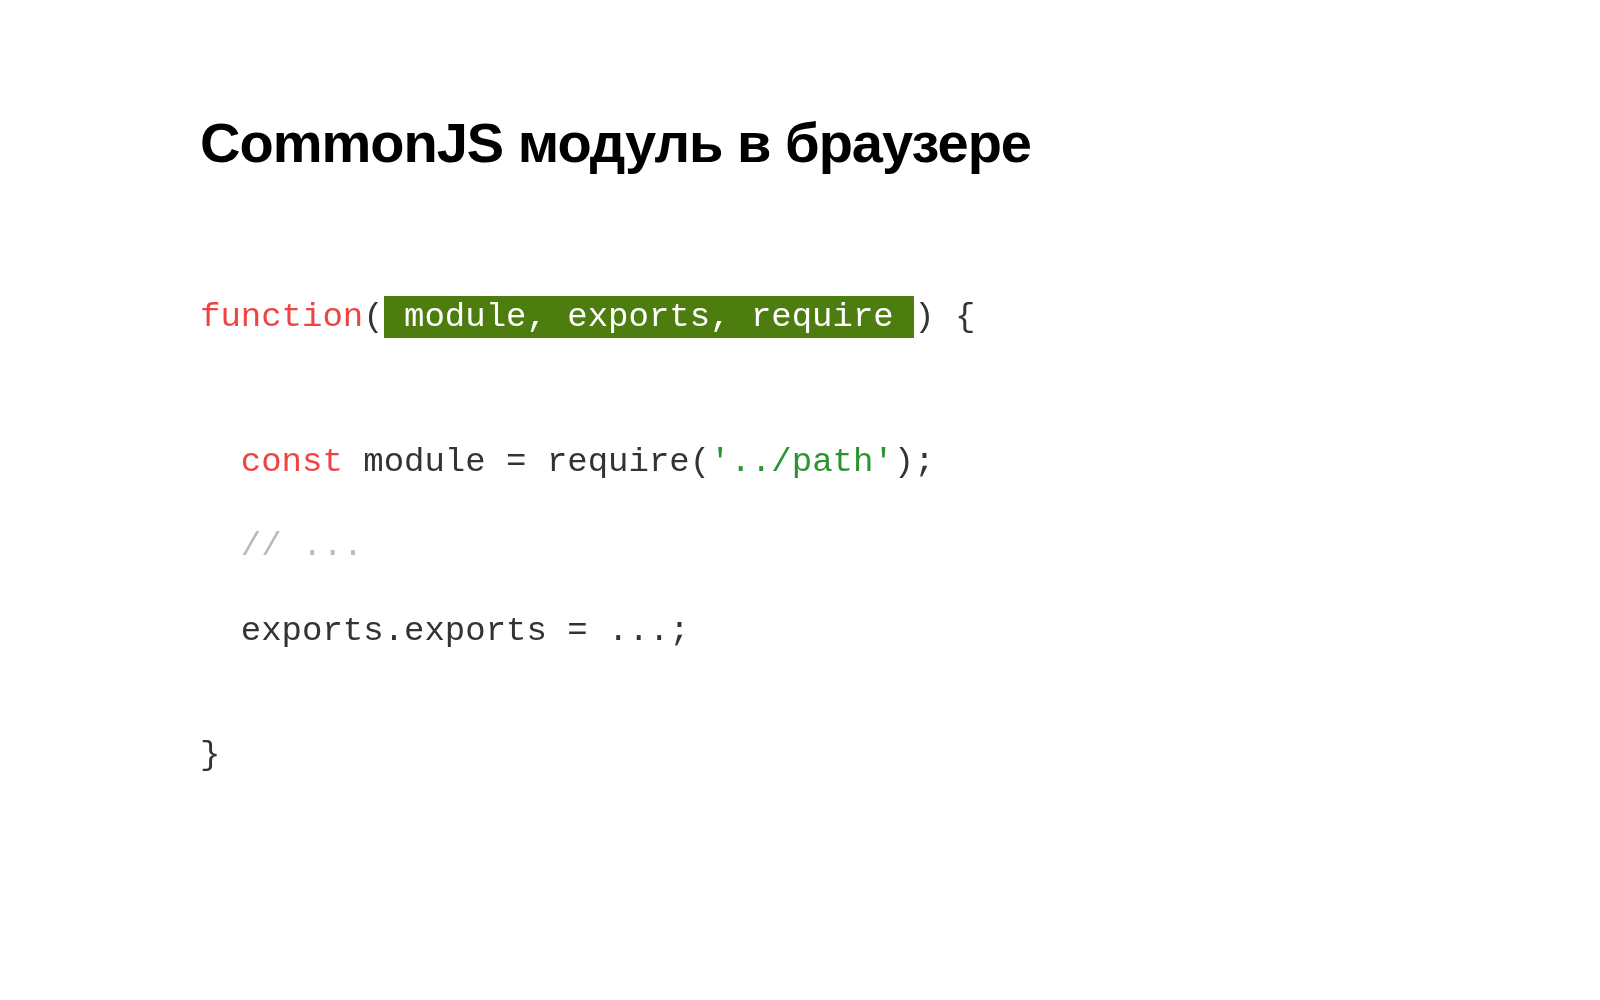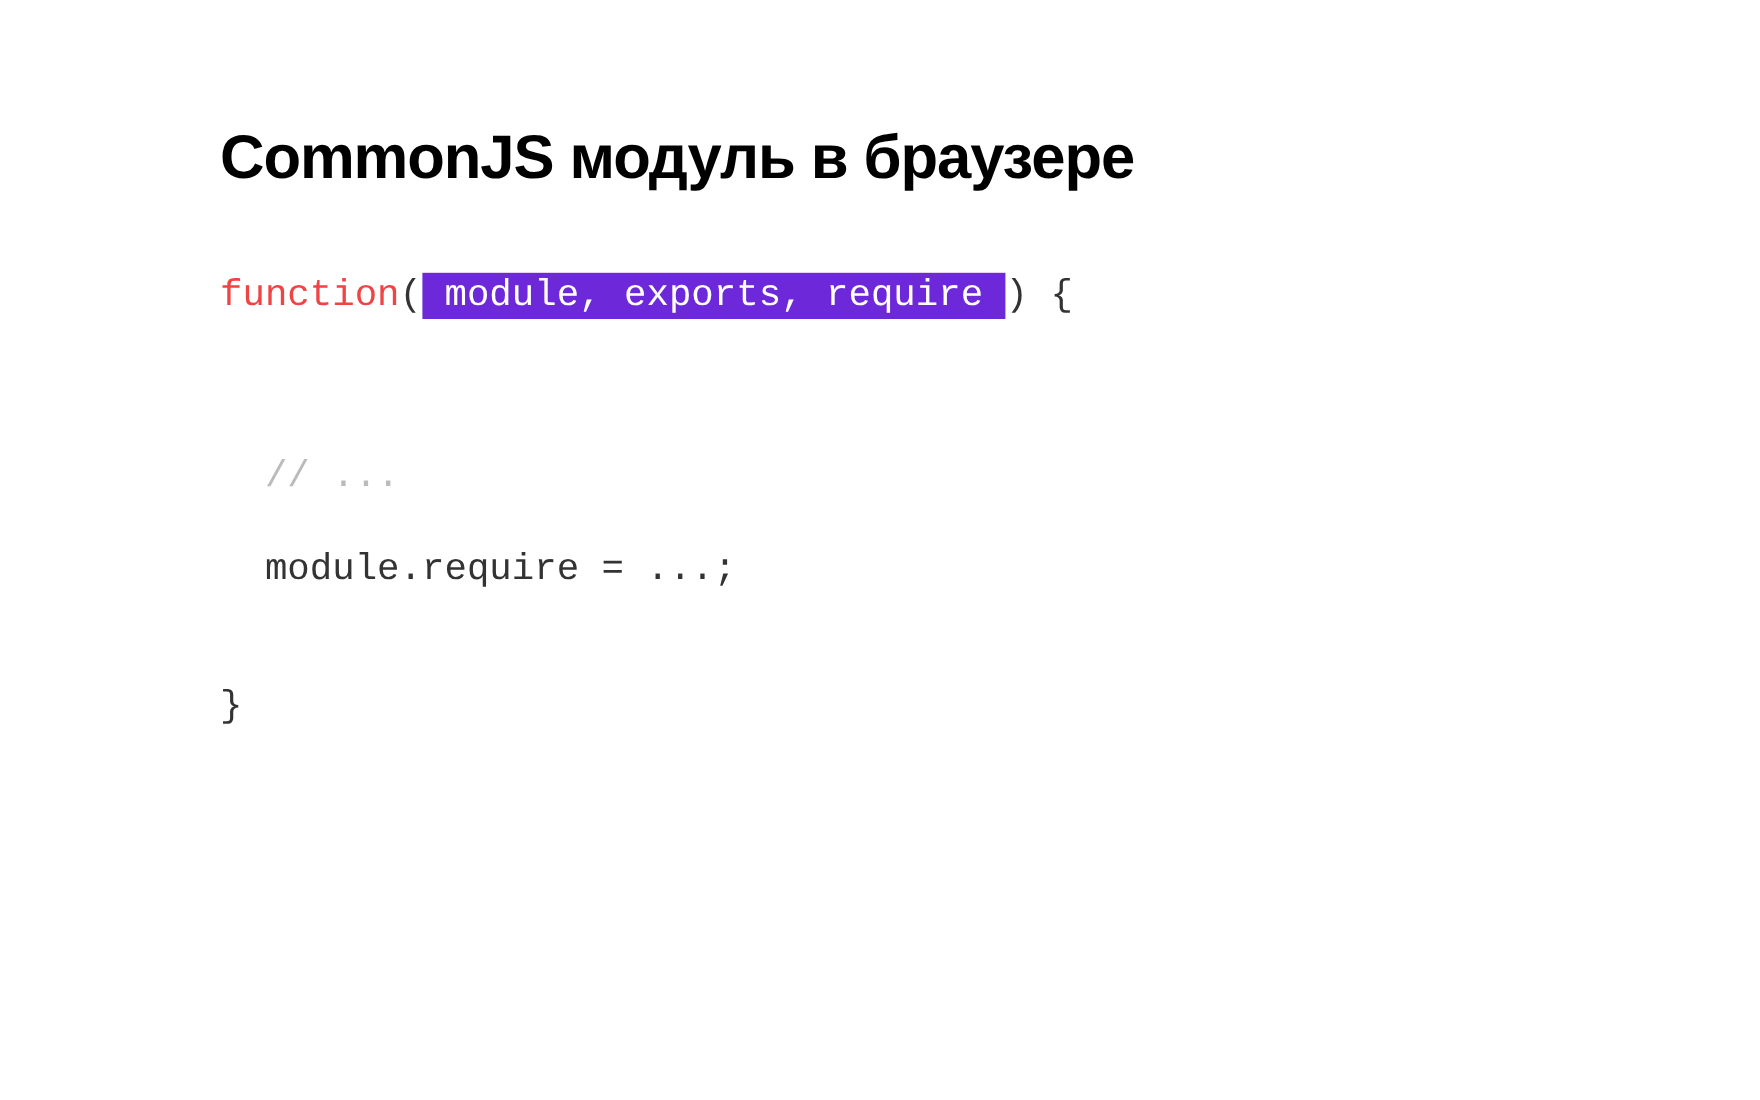--- a/index.html
+++ b/index.html
@@ -11,37 +11,37 @@
       width: 1600px;
       height: 1000px;
       background: #ffffff;
       font-family: -apple-system, BlinkMacSystemFont, "Segoe UI", Helvetica, Arial, sans-serif;
       padding: 110px 200px;
     }
     .title {
       font-size: 56px;
       font-weight: 800;
       color: #000000;
-      margin-bottom: 62px;
+      margin-bottom: 110px;
       letter-spacing: -1px;
     }
     .code-block {
       font-family: "SF Mono", Monaco, Menlo, Consolas, "Courier New", monospace;
       font-size: 34px;
       line-height: 1.9;
       color: #333333;
     }
     .code-line {
       white-space: pre;
     }
     .keyword {
       color: #ef4444;
     }
     .highlight {
-      background: #6d28d9;
+      background: #4d7c0f;
       color: #ffffff;
       padding: 2px 0;
     }
     .string {
       color: #2a9430;
     }
     .comment {
       color: #bbbbbb;
     }
     .spacer-80 {
@@ -55,19 +55,20 @@
     }
   </style>
 </head>
 <body>
 
 <h1 class="title">CommonJS модуль в браузере</h1>
 
 <div class="code-block">
   <div class="code-line"><span class="keyword">function</span><span>(</span><span class="highlight"> module, exports, require </span><span>) {</span></div>
   <div class="spacer-80"></div>
+  <div class="code-line"><span>  </span><span class="keyword">const</span><span> module = require(</span><span class="string">'../path'</span><span>);</span></div>
   <div class="spacer-20"></div>
   <div class="code-line"><span>  </span><span class="comment">// ...</span></div>
   <div class="spacer-20"></div>
-  <div class="code-line"><span>  </span><span>module.require = ...;</span></div>
+  <div class="code-line"><span>  </span><span>exports.exports = ...;</span></div>
   <div class="spacer-60"></div>
   <div class="code-line"><span>}</span></div>
 </div>
 
 </body></html>

